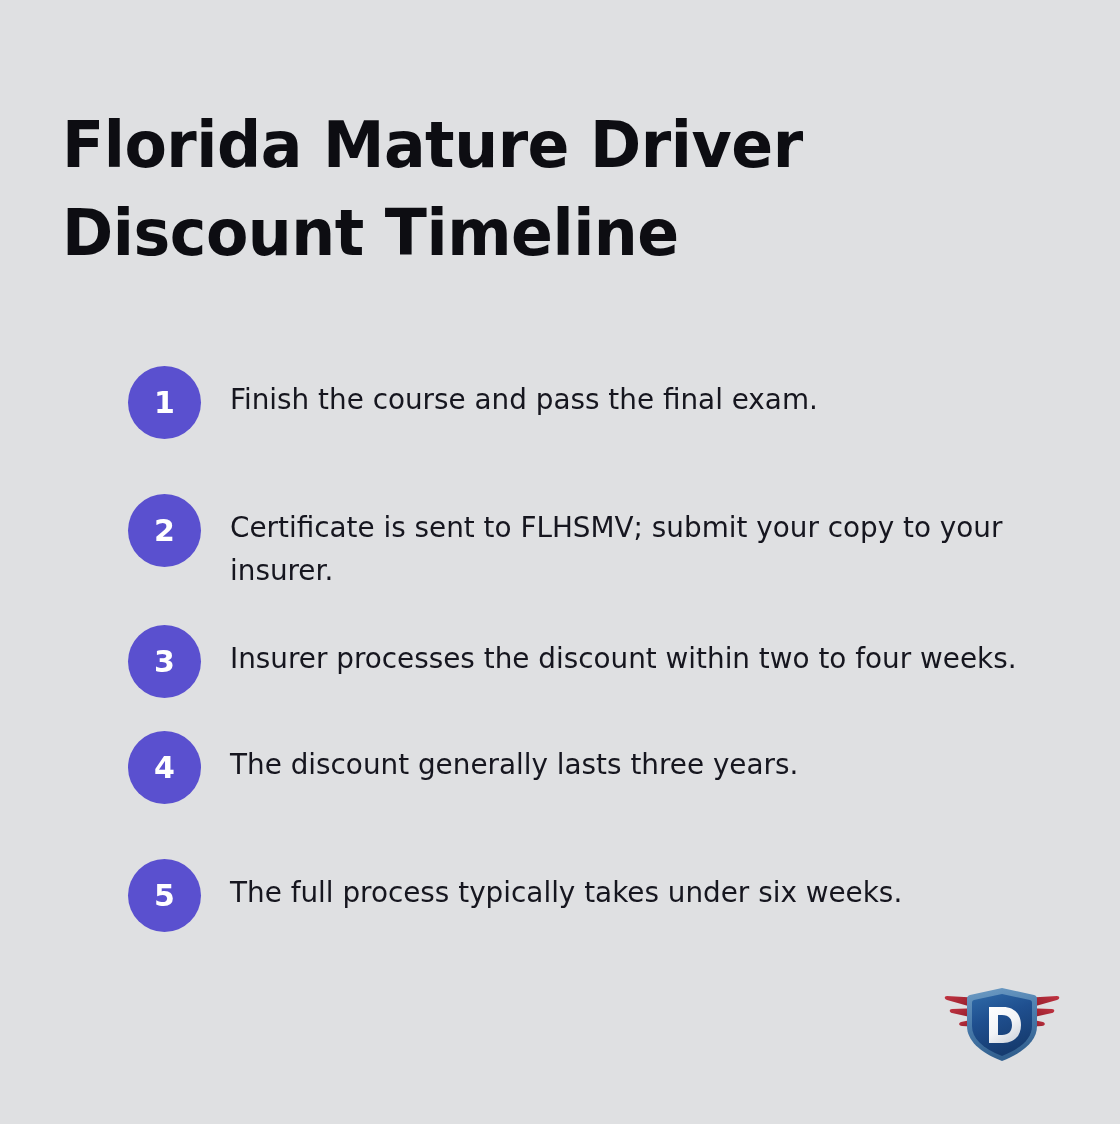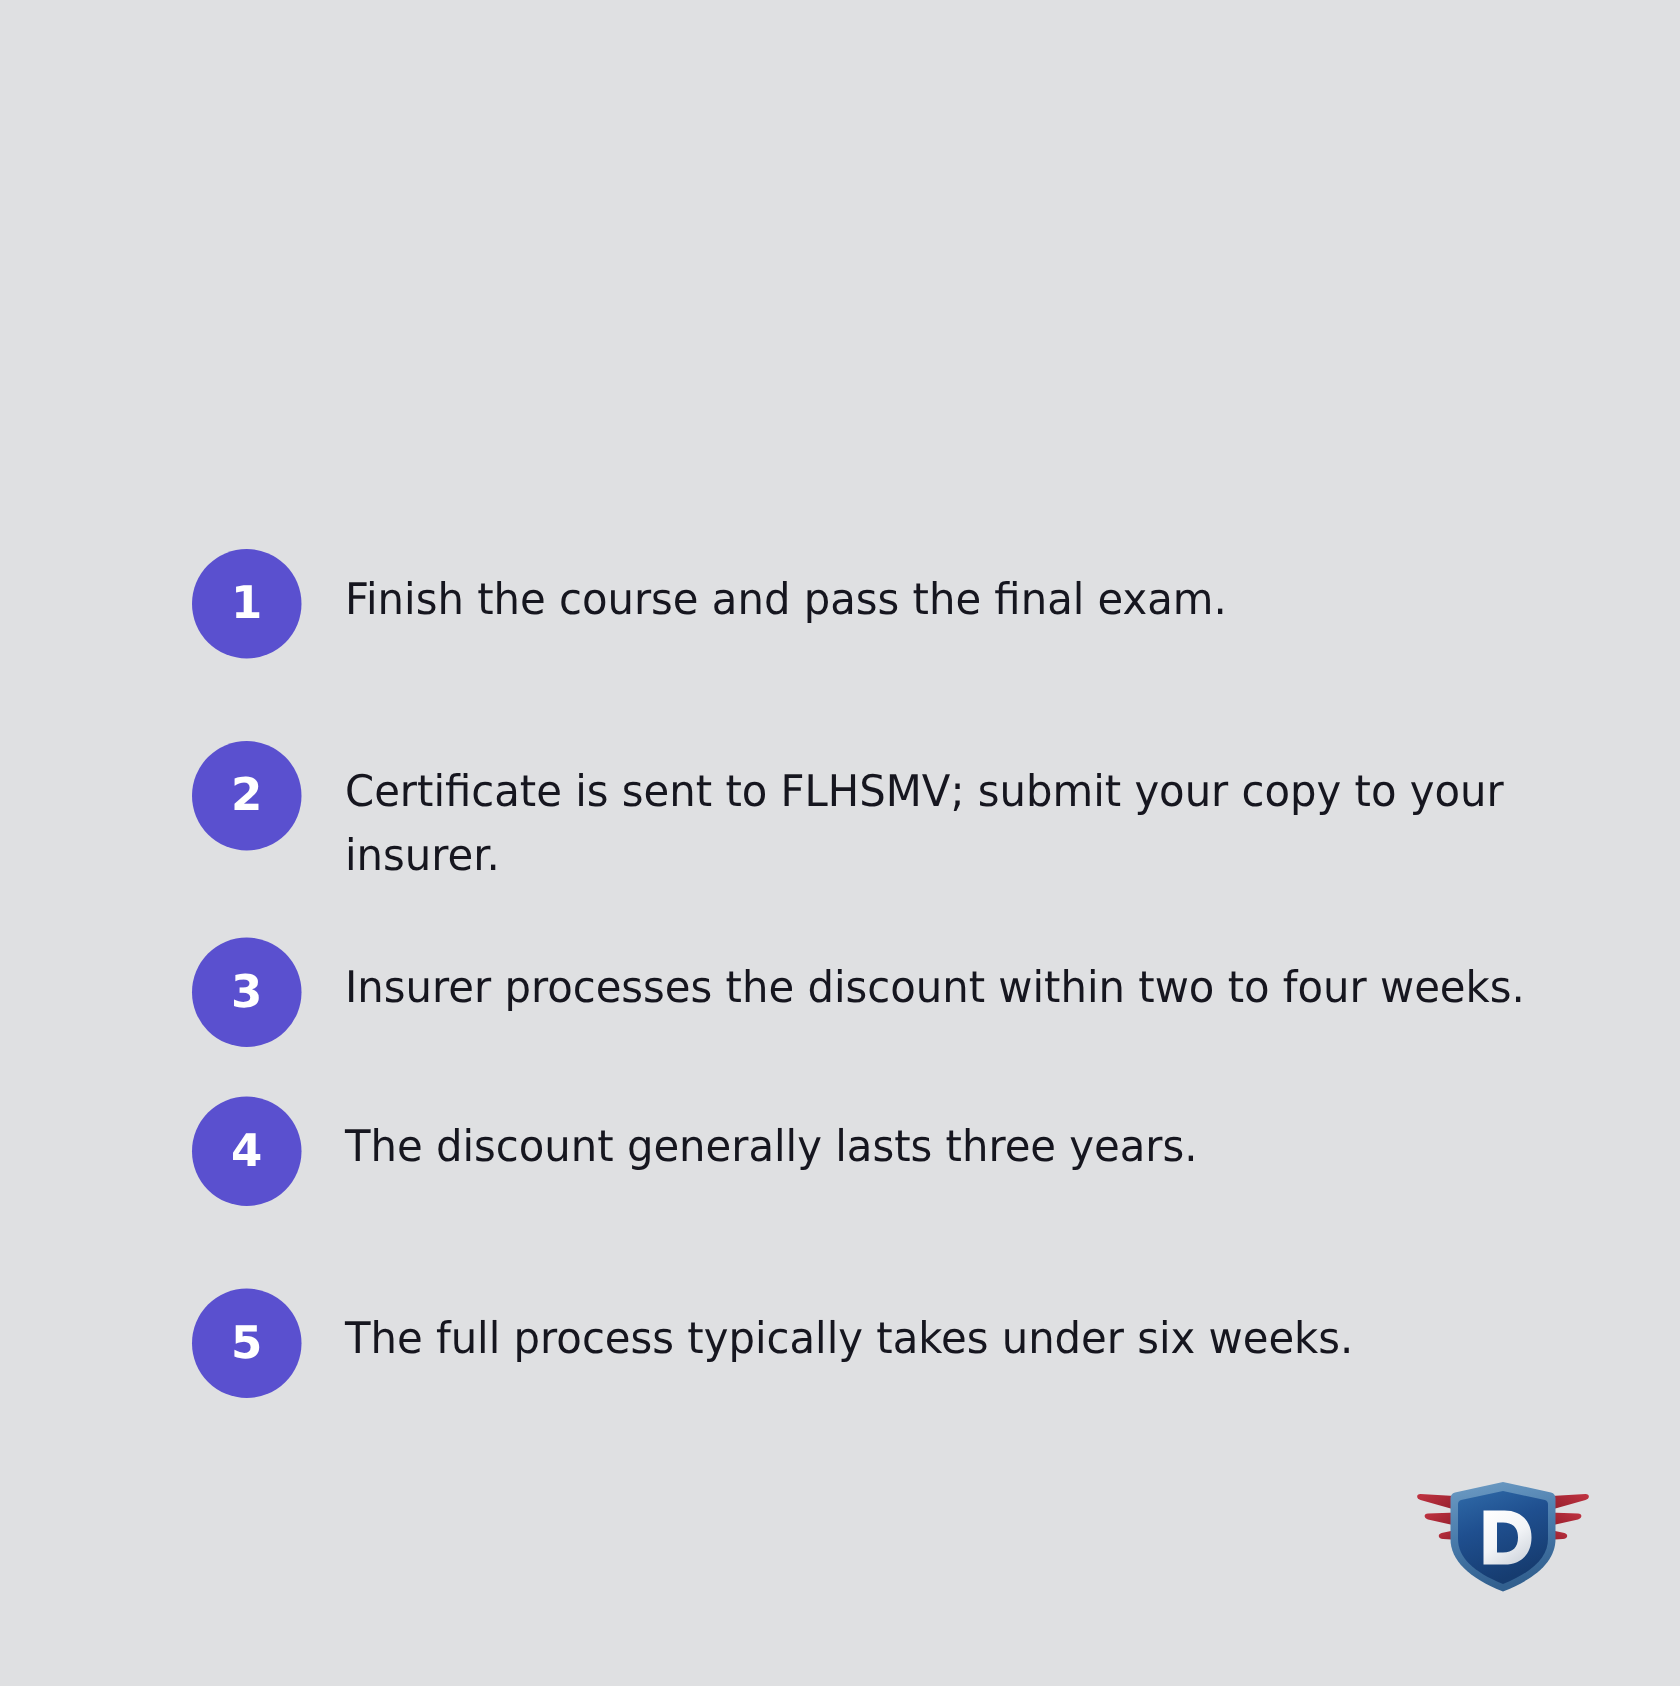--- a/index.html
+++ b/index.html
@@ -110,20 +110,23 @@
     display: block;
     width: 122px;
     height: 82px;
   }
 </style>
 </head>
 <body>
 
 <div class="infographic">
 
+  <div class="title-block">
+    <h1 class="title">Florida Mature Driver Discount Timeline</h1>
+  </div>
 
   <ul class="steps">
 
     <li class="step one-line">
       <div class="step-badge">1</div>
       <div class="step-text">Finish the course and pass the final exam.</div>
     </li>
 
     <li class="step two-line">
       <div class="step-badge">2</div>

